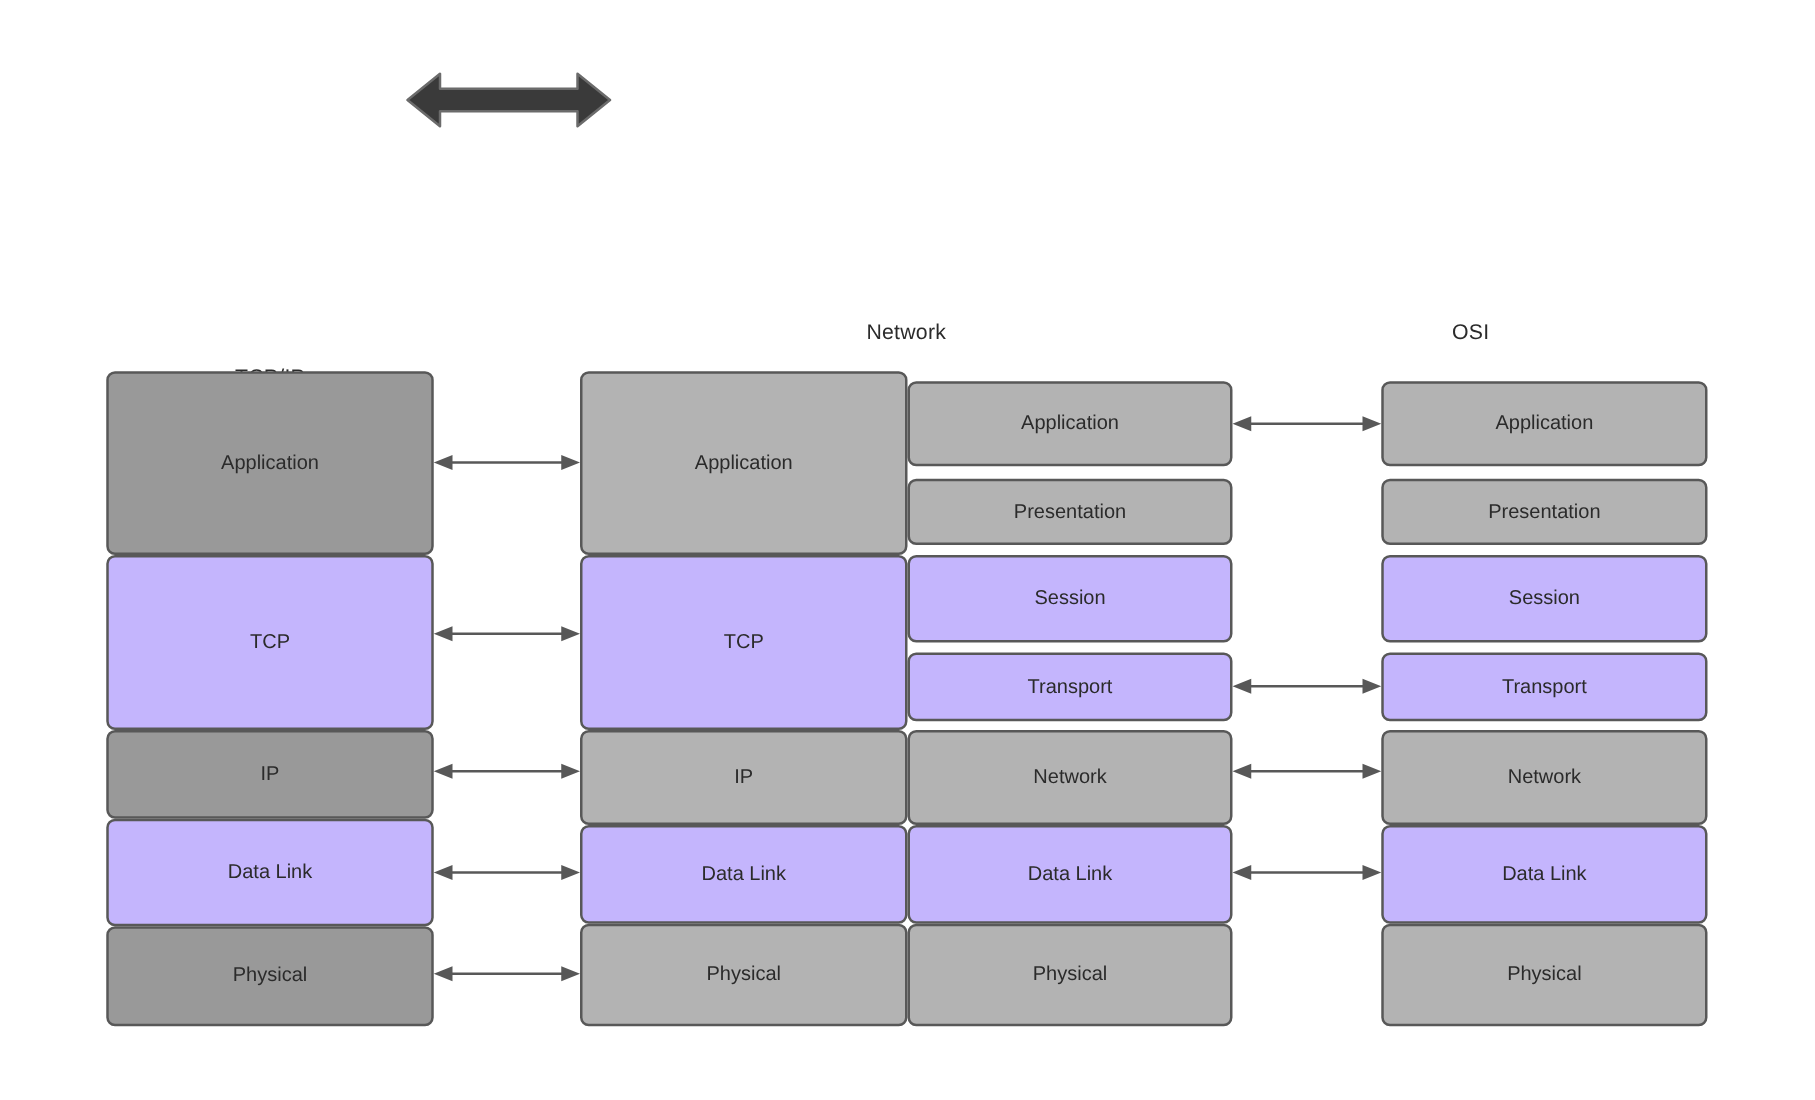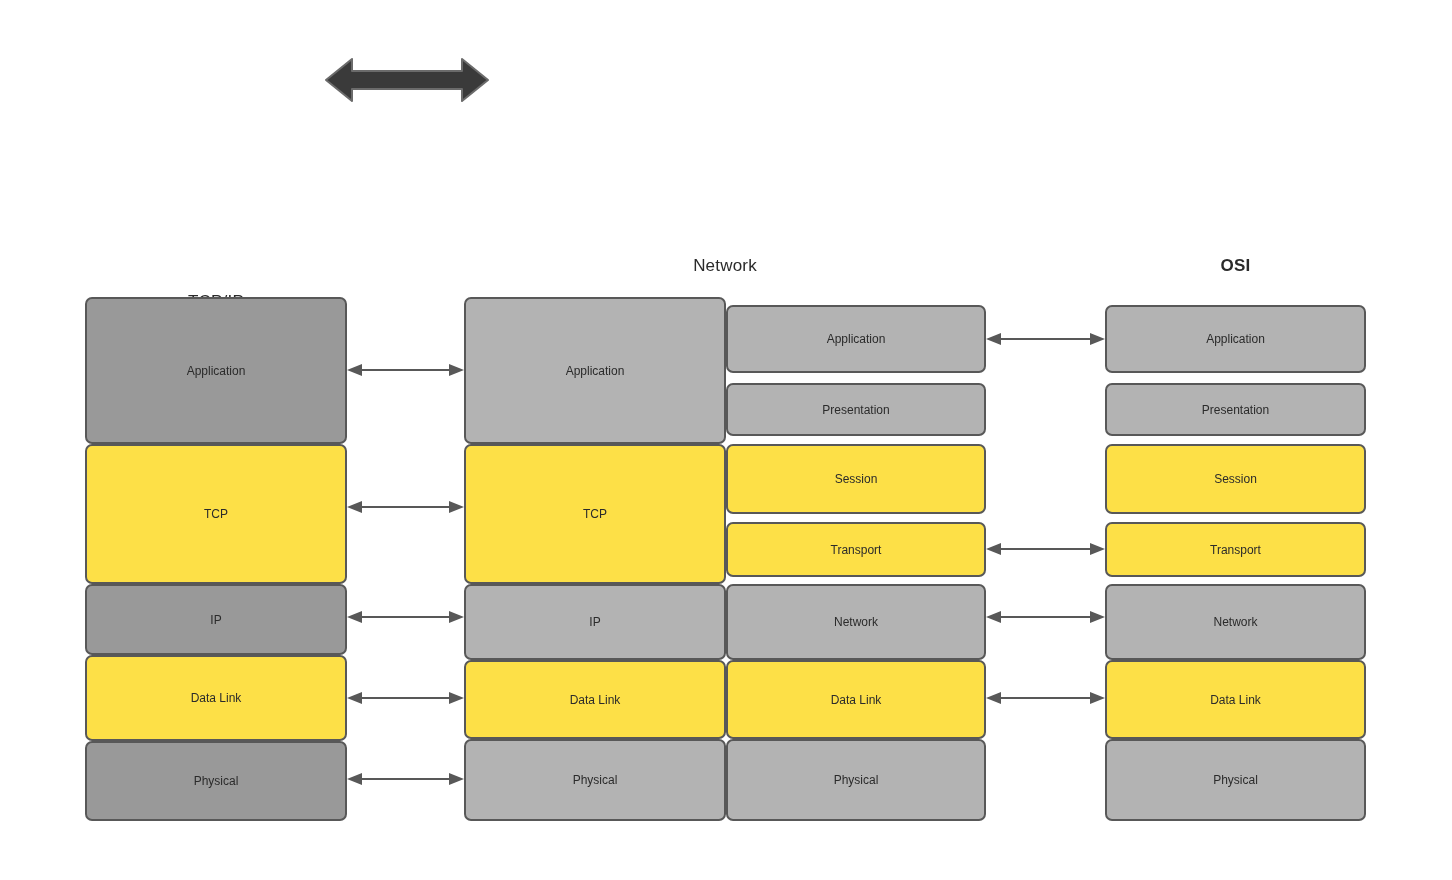--- a/index.html
+++ b/index.html
@@ -34,25 +34,25 @@
 
   
   .layer {
     position: absolute;
     box-sizing: border-box;
     border: 2px solid #585858;
     border-radius: 7px;
     display: flex;
     align-items: center;
     justify-content: center;
-    font-size: 12px;
+    font-size: 16px;
     color: #2b2b2b;
     white-space: nowrap;
   }
-  .fill-white { background: #fde047; }
+  .fill-white { background: #c4b5fd; }
   .fill-gray  { background: #b3b3b3; }
   .fill-gray-dark { background: #999999; }
 
   
   .connector {
     position: absolute;
     height: 20px;
     pointer-events: none;
   }
   .connector svg { display: block; overflow: visible; }
@@ -69,21 +69,21 @@
 <div id="stage">
 
   <div id="top-arrow" style="left:322px; top:52px;">
     <svg width="170" height="56" viewBox="0 0 170 56">
       <path d="M4 28 L30 7 L30 19 L140 19 L140 7 L166 28 L140 49 L140 37 L30 37 L30 49 Z" fill="#3a3a3a" stroke="#6b6b6b" stroke-width="2" stroke-linejoin="round"></path>
     </svg>
   </div>
 
   <div class="col-title" style="left:85px;  top:256px; width:262px;margin-top:36px;">TCP/IP</div>
   <div class="col-title" style="left:464px; top:256px; width:522px;">Network</div>
-  <div class="col-title" style="left:1105px;top:256px; width:261px;font-weight:bold;">OSI</div>
+  <div class="col-title" style="left:1046px;top:256px; width:261px;">OSI</div>
 
   <div class="layer fill-gray-dark" style="left:85px; top:297px; width:262px; height:147px;">
     <span>Application</span>
   </div>
   <div class="layer fill-white" style="left:85px; top:444px; width:262px; height:140px;">
     <span>TCP</span>
   </div>
   <div class="layer fill-gray-dark" style="left:85px; top:584px; width:262px; height:71px;">
     <span>IP</span>
   </div>

